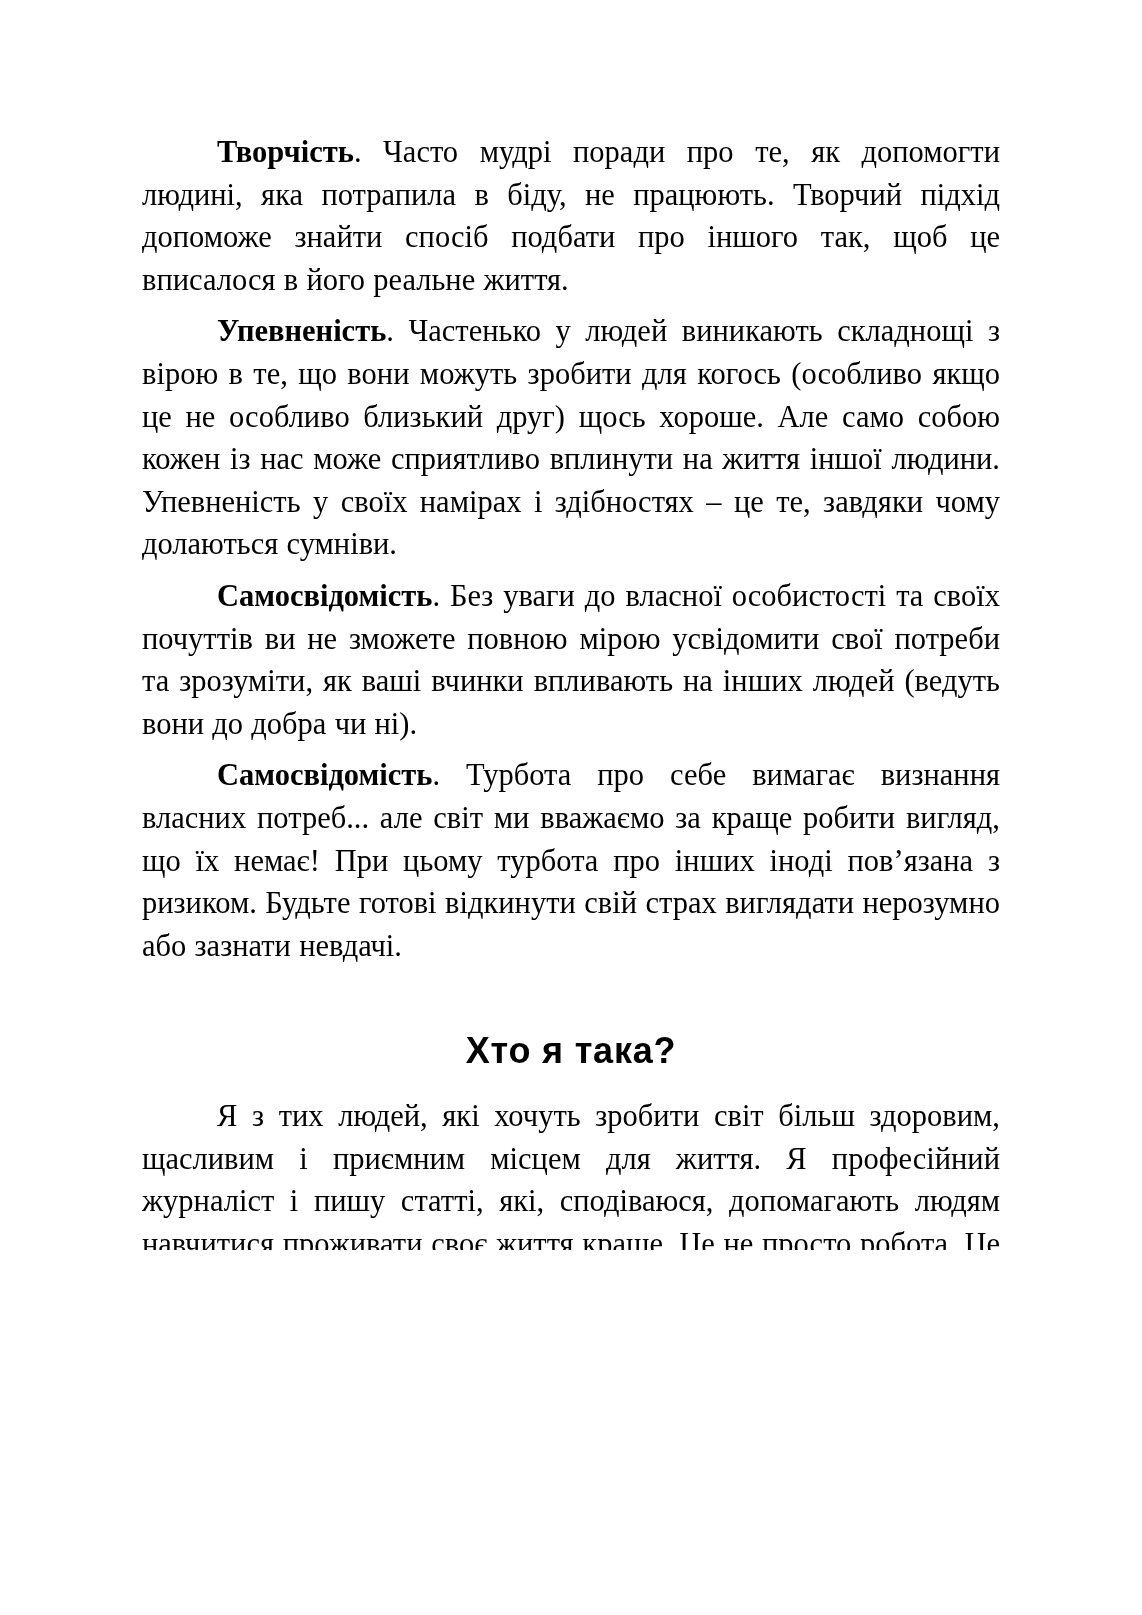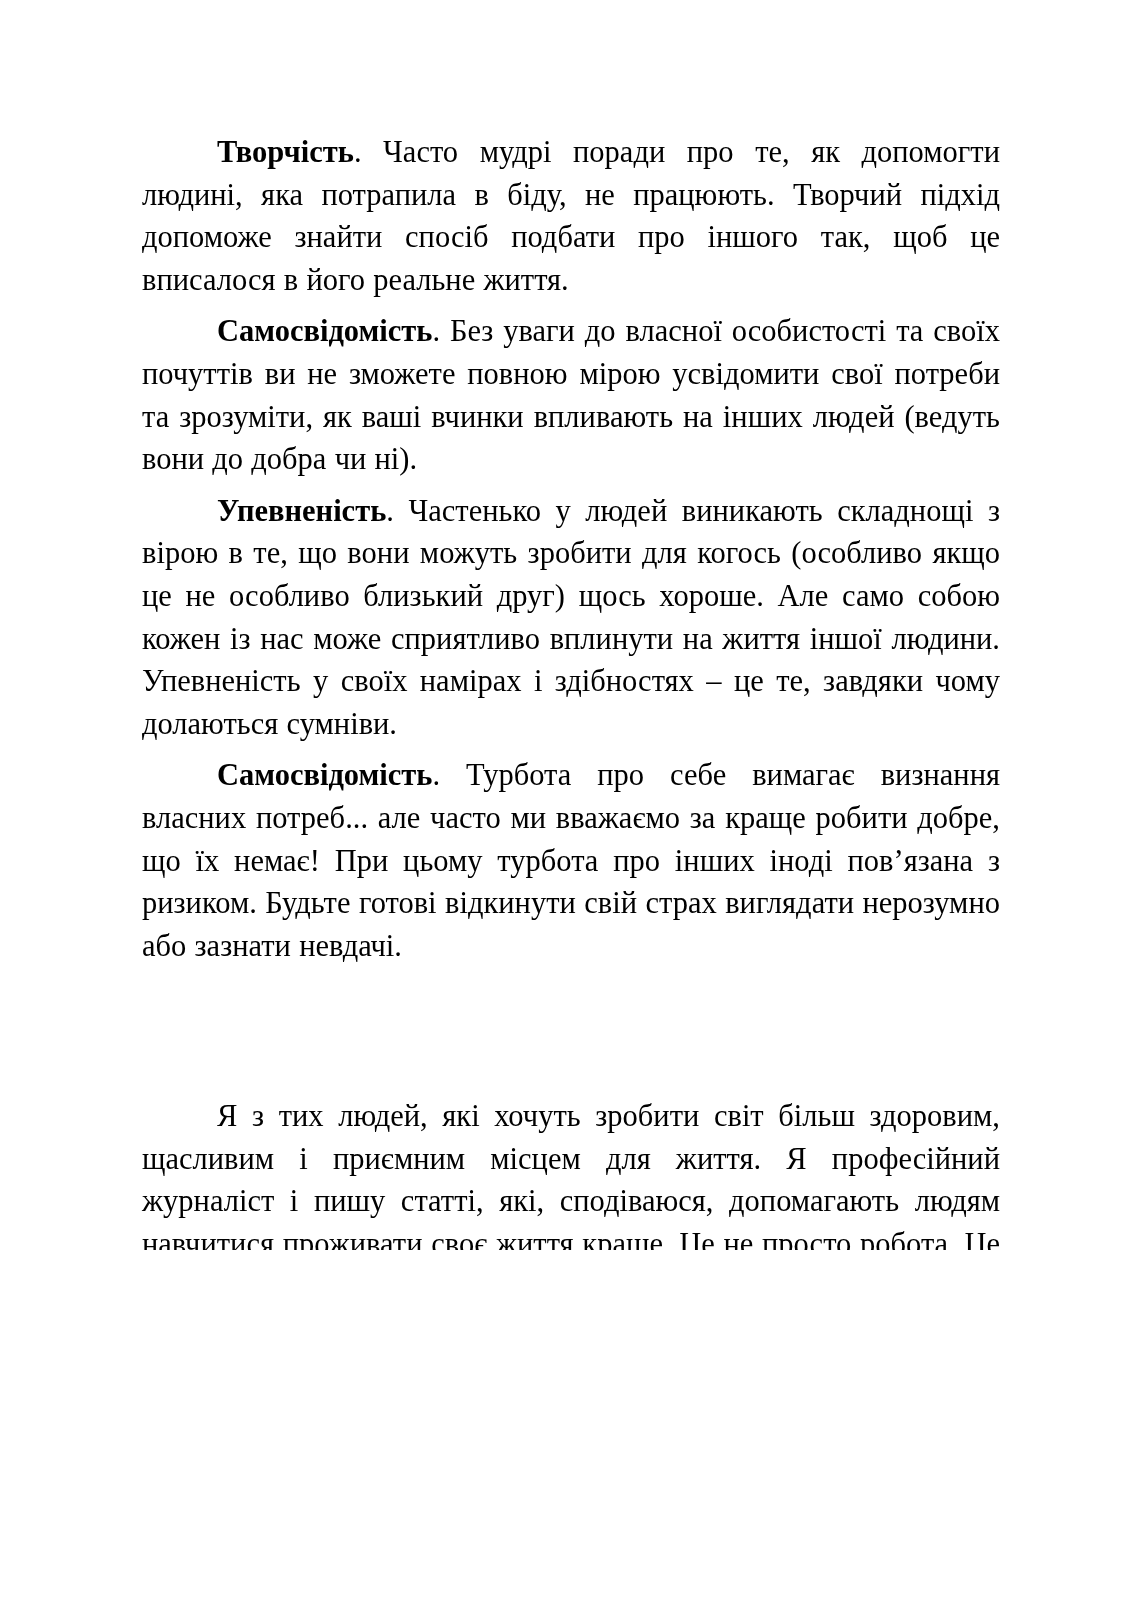--- a/index.html
+++ b/index.html
@@ -80,28 +80,29 @@
 </style>
 </head>
 <body>
 
 <div class="page">
 
   <div class="text-column">
 
     <p class="body-par"><span class="lead">Творчість</span><span>. Часто мудрі поради про те, як допомогти людині, яка потрапила в біду, не працюють. Творчий підхід допоможе знайти спосіб подбати про іншого так, щоб це вписалося в його реальне життя.</span></p>
 
+    <p class="body-par"><span class="lead">Упевненість</span><span>. Частенько у людей виникають складнощі з вірою в те, що вони можуть зробити для когось (особливо якщо це не особливо близький друг) щось хороше. Але само собою кожен із нас може сприятливо вплинути на життя іншої людини. Упевненість у своїх намірах і здібностях – це те, завдяки чому долаються сумніви.</span></p>
+
     <p class="body-par"><span class="lead">Самосвідомість</span><span>. Без уваги до власної особистості та своїх почуттів ви не зможете повною мірою усвідомити свої потреби та зрозуміти, як ваші вчинки впливають на інших людей (ведуть вони до добра чи ні).</span></p>
 
-    <p class="body-par"><span class="lead">Упевненість</span><span>. Частенько у людей виникають складнощі з вірою в те, що вони можуть зробити для когось (особливо якщо це не особливо близький друг) щось хороше. Але само собою кожен із нас може сприятливо вплинути на життя іншої людини. Упевненість у своїх намірах і здібностях – це те, завдяки чому долаються сумніви.</span></p>
-
-    <p class="body-par"><span class="lead">Самосвідомість</span><span>. Турбота про себе вимагає визнання власних потреб... але часто ми вважаємо за краще робити добре, що їх немає! При цьому турбота про інших іноді пов’язана з ризиком. Будьте готові відкинути свій страх виглядати нерозумно або зазнати невдачі.</span></p>
+    <p class="body-par"><span class="lead">Самосвідомість</span><span>. Турбота про себе вимагає визнання власних потреб... але світ ми вважаємо за краще робити вигляд, що їх немає! При цьому турбота про інших іноді пов’язана з ризиком. Будьте готові відкинути свій страх виглядати нерозумно або зазнати невдачі.</span></p>
 
   </div>
 
+  <h2 class="section-heading">Хто я така?</h2>
 
   <div class="after-heading">
     <p class="body-par">Я з тих людей, які хочуть зробити світ більш здоровим, щасливим і приємним місцем для життя. Я професійний журналіст і пишу статті, які, сподіваюся, допомагають людям навчитися проживати своє життя краще. Це не просто робота. Це моє хобі, моя пристрасть, справа мого життя. Я дуже багато часу проводжу, думаючи про те, як ми можемо зробити собі та одне одному добре.</p>
   </div>
 
   <div class="page-number">8</div>
 
 </div>
 
 </body></html>

